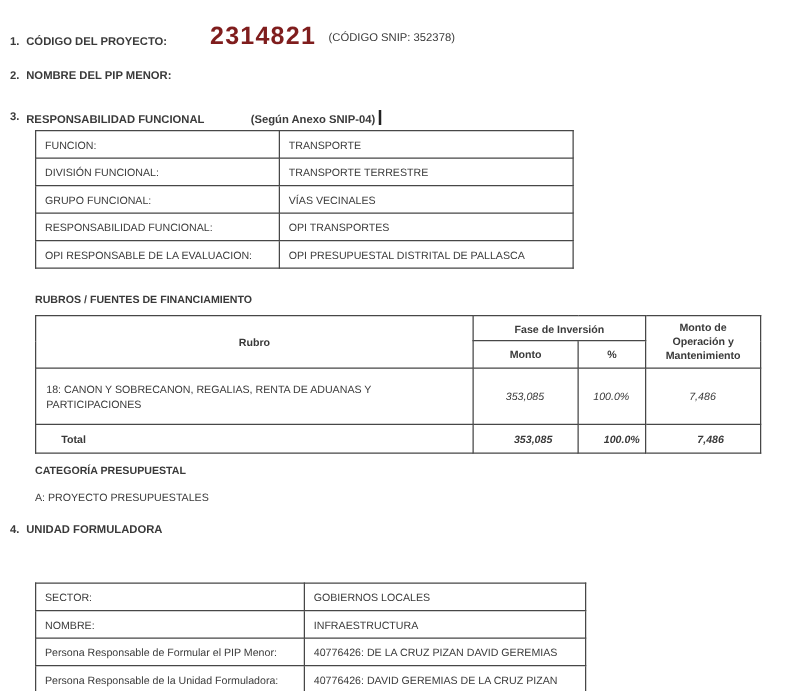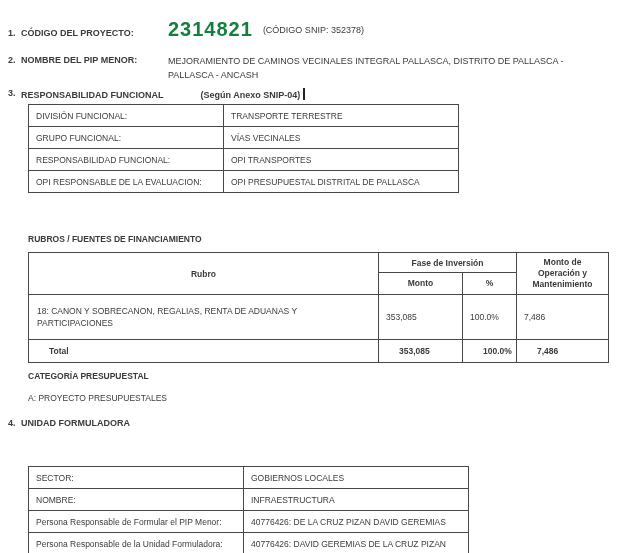--- a/index.html
+++ b/index.html
@@ -15,21 +15,21 @@
   }
   .abs { position:absolute; }
   .bold { font-weight:bold; }
   .itemrow { position:absolute; display:flex; align-items:flex-start; }
   .itemnum { width:13px; font-weight:bold; flex:0 0 13px; }
   .itemlabel { font-weight:bold; flex:0 0 147px; }
   .code {
     font-size:20px;
     line-height:18px;
     font-weight:bold;
-    color:#15803d;
+    color:#7f1d1d;
     letter-spacing:1px;
     margin-top:-4px;
   }
   .snip { margin-left:10px; padding-top:1px; }
   .wrapval { width:428px; line-height:13.5px; }
   .annex { margin-left:4px; font-weight:bold;padding-left:33px; }
   .caret {
     display:inline-block;
     width:2px; height:12px;
     background:#222222;
@@ -39,54 +39,57 @@
   table { border-collapse:collapse; table-layout:fixed; font-size:8.5px; color:#3a3a3a; }
   td, th { border:1px solid #474747; padding:0 7px; font-weight:normal; text-align:left; }
   .kvtable td { height:21px; }
   .heading { font-weight:bold; font-size:8.5px; }
   .rubtable th { font-weight:bold; text-align:center; padding:0 6px; }
   .rubtable .h1 { height:20px; }
   .rubtable .h2 { height:22px; line-height:11px; }
   .rubtable .om-h { line-height:11px; }
   .rubtable .datarow td { height:36px; vertical-align:middle; }
   .rubtable .rubro-cell { line-height:12px; padding:4px 8px; }
-  .rubtable .numcell { text-align:left; padding-right:8px; }
+  .rubtable .numcell { text-align:center; padding-right:8px;font-style:italic; }
   .rubtable .totalrow td { height:22px; font-weight:bold;padding-left:20px; }
 </style>
 </head>
 <body>
 
 <div class="page">
 
   <div class="itemrow" style="top:24px; left:8px;">
     <span class="itemnum" style="padding-top:4px;">1.</span>
     <span class="itemlabel" style="padding-top:4px;">CÓDIGO DEL PROYECTO:</span>
     <span class="code">2314821</span>
     <span class="snip">(CÓDIGO SNIP: 352378)</span>
   </div>
 
   <div class="itemrow" style="top:55px; left:8px;">
     <span class="itemnum">2.</span>
     <span class="itemlabel">NOMBRE DEL PIP MENOR:</span>
-    <span class="wrapval">MEJORAMIENTO DE CAMINOS VECINALES INTEGRAL PALLASCA, DISTRITO DE PALLASCA - PALLASCA - ANCASH</span>
   </div>
 
   <div class="itemrow" style="top:88px; left:8px;">
     <span class="itemnum">3.</span>
     <span>
       <span class="bold">RESPONSABILIDAD FUNCIONAL</span><span class="annex">(Según Anexo SNIP-04)</span><span class="caret"></span>
     </span>
   </div>
 
   <table class="kvtable abs" style="top:104px; left:28px; width:430px;">
     <colgroup>
         <col style="width:195px">
         <col style="width:235px">
       </colgroup>
     <tbody>
+        <tr>
+      <td>FUNCION:</td>
+      <td>TRANSPORTE</td>
+    </tr>
     <tr>
       <td>DIVISIÓN FUNCIONAL:</td>
       <td>TRANSPORTE TERRESTRE</td>
     </tr>
     <tr>
       <td>GRUPO FUNCIONAL:</td>
       <td>VÍAS VECINALES</td>
     </tr>
     <tr>
       <td>RESPONSABILIDAD FUNCIONAL:</td>

